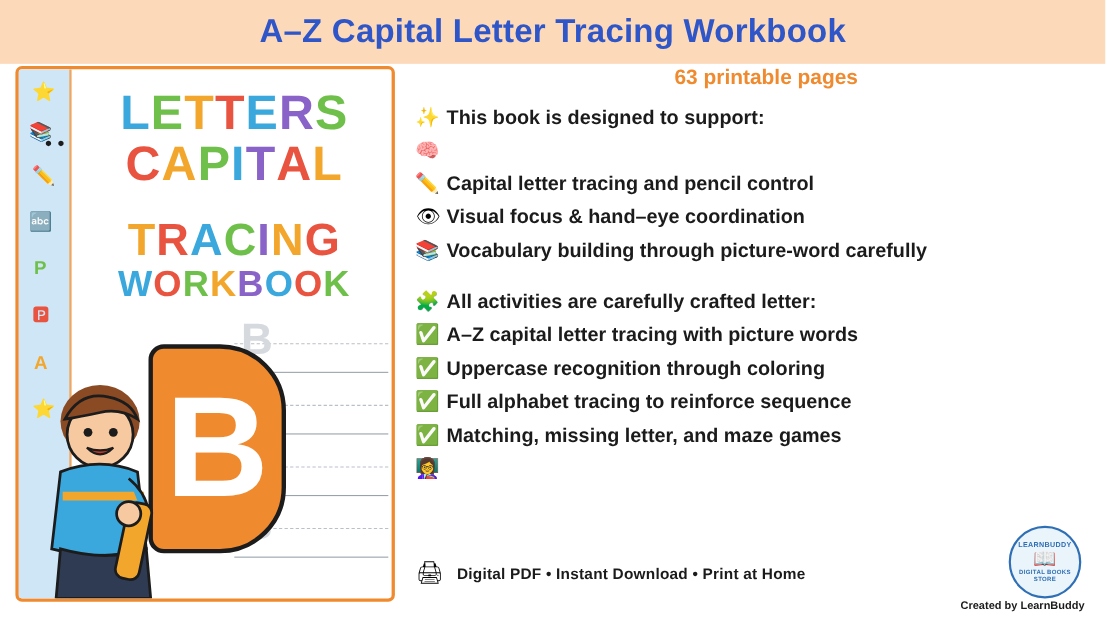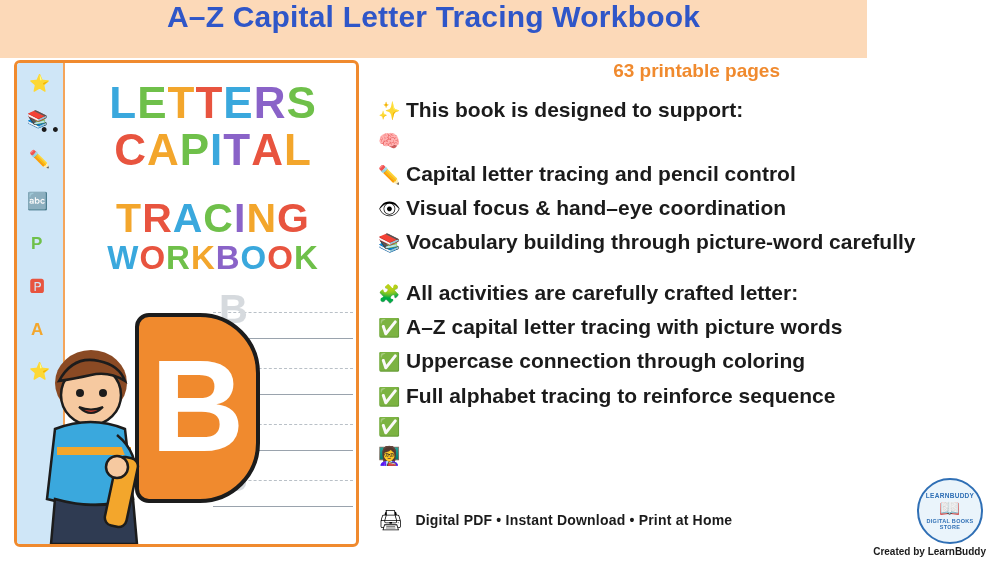--- a/index.html
+++ b/index.html
@@ -11,23 +11,23 @@
   }
   .page {
     position: relative;
     width: 1005px; height: 565px;
     background: #ffffff;
   }
 
   
   .header-band {
     position: absolute; left: 0; top: 0;
-    width: 867px; height: 58px;
+    width: 1005px; height: 58px;
     background: #fcd9b8;
-    display: flex; align-items: flex-start; justify-content: center;
+    display: flex; align-items: center; justify-content: center;
   }
   .header-title {
     font-size: 30px;
     font-weight: bold;
     color: #2f56c8;
     letter-spacing: 0.2px;
     white-space: nowrap;
   }
 
   
@@ -141,21 +141,21 @@
     align-items: baseline;
     margin-bottom: 7px;
   }
   .line .ico {
     flex: 0 0 auto;
     width: 28px;
     font-size: 18px;
     line-height: 1.25;
   }
   .line .txt {
-    font-size: 21px;
+    font-size: 18px;
     font-weight: bold;
     color: #1b1b1b;
     line-height: 1.3;
     white-space: nowrap;
   }
   .group-gap { height: 16px; }
 
   
   .footer-note {
     position: absolute;
@@ -297,28 +297,29 @@
     <div class="line">
       <span class="ico">🧩</span>
       <span class="txt">All activities are carefully crafted letter:</span>
     </div>
     <div class="line">
       <span class="ico">✅</span>
       <span class="txt">A–Z capital letter tracing with picture words</span>
     </div>
     <div class="line">
       <span class="ico">✅</span>
-      <span class="txt">Uppercase connection through coloring</span>
+      <span class="txt">Uppercase recognition through coloring</span>
     </div>
     <div class="line">
       <span class="ico">✅</span>
       <span class="txt">Full alphabet tracing to reinforce sequence</span>
     </div>
     <div class="line">
       <span class="ico">✅</span>
+      <span class="txt">Matching, missing letter, and maze games</span>
     </div>
     <div class="line">
       <span class="ico">👩‍🏫</span>
     </div>
   </div>
 
   <div class="footer-note">
     <span class="ico">🖨</span>
     <span class="txt">Digital PDF • Instant Download • Print at Home</span>
   </div>

